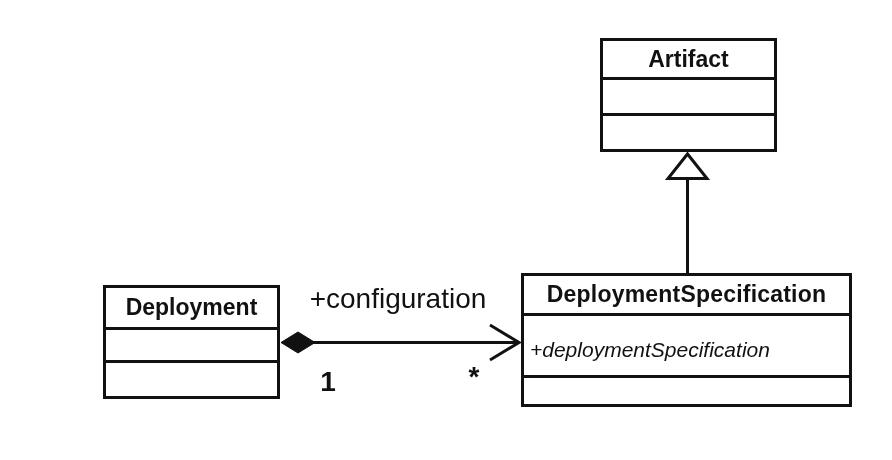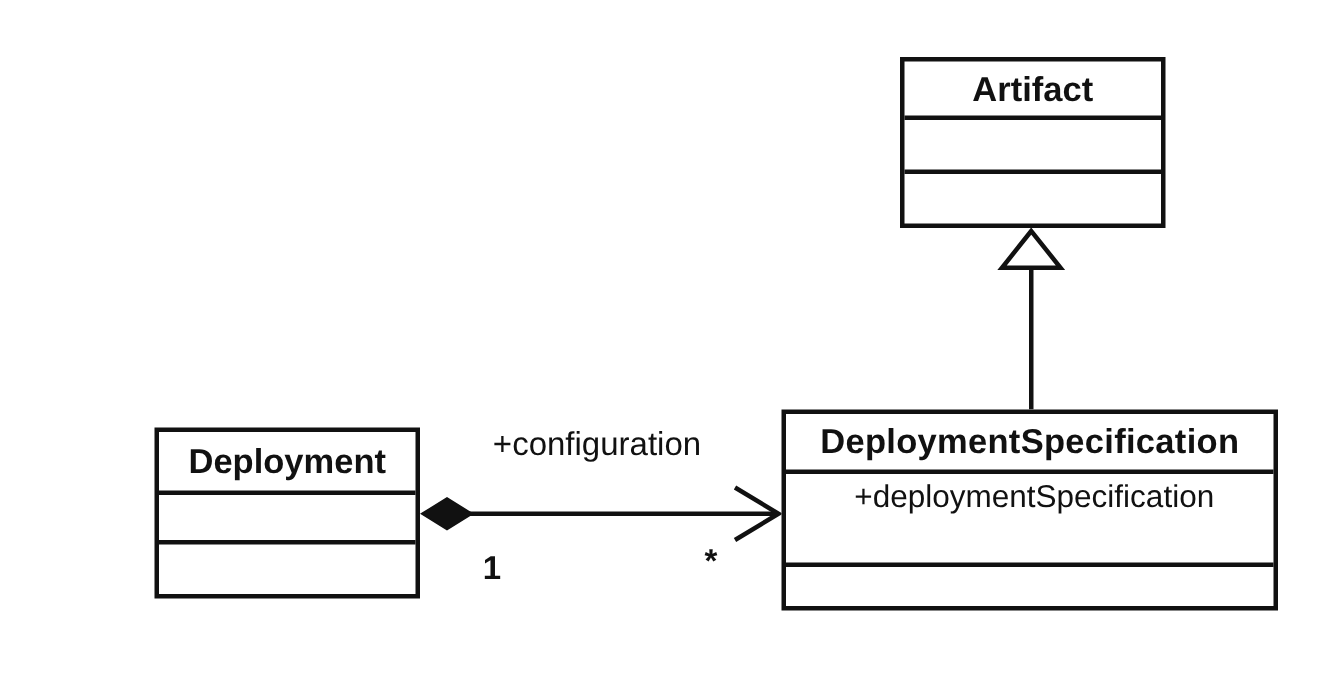--- a/index.html
+++ b/index.html
@@ -48,32 +48,32 @@
   
   #class-artifact { left: 600px; top: 38px; width: 177px; height: 114px; }
   #class-artifact .head { height: 36px; }
   #class-artifact .compartment { height: 36px; }
   
   #class-deployment { left: 103px; top: 285px; width: 177px; height: 114px; }
   #class-deployment .head { height: 39px; }
   #class-deployment .c2 { height: 33px; }
   #class-deployment .c3 { height: 36px; }
   
-  #class-deployment-specification { left: 521px; top: 273px; width: 331px; height: 134px; text-align: center; }
+  #class-deployment-specification { left: 521px; top: 273px; width: 331px; height: 134px; }
   #class-deployment-specification .head { height: 37px; font-size: 23px; letter-spacing: 0.2px; }
-  #class-deployment-specification .attrs { height: 62px; padding: 2px 0 0 6px; }
+  #class-deployment-specification .attrs { height: 62px; padding: 20px 0 0 6px; font-style: italic; }
   #class-deployment-specification .c3 { height: 29px; }
   .attr-line {
     font-size: 21px;
     line-height: 27px;
     white-space: nowrap;
   }
   .edge-label {
     position: absolute;
-    font-size: 22px;
+    font-size: 28px;
     white-space: nowrap;
   }
   #assoc-name-label { left: 298px; top: 283px; width: 200px; text-align: center; }
   #mult-source { left: 316px; top: 366px; width: 24px; text-align: center; font-weight: bold; }
   #mult-target { left: 462px; top: 361px; width: 24px; text-align: center; font-weight: bold; }
 </style>
 </head>
 <body>
 
 <div class="canvas">

